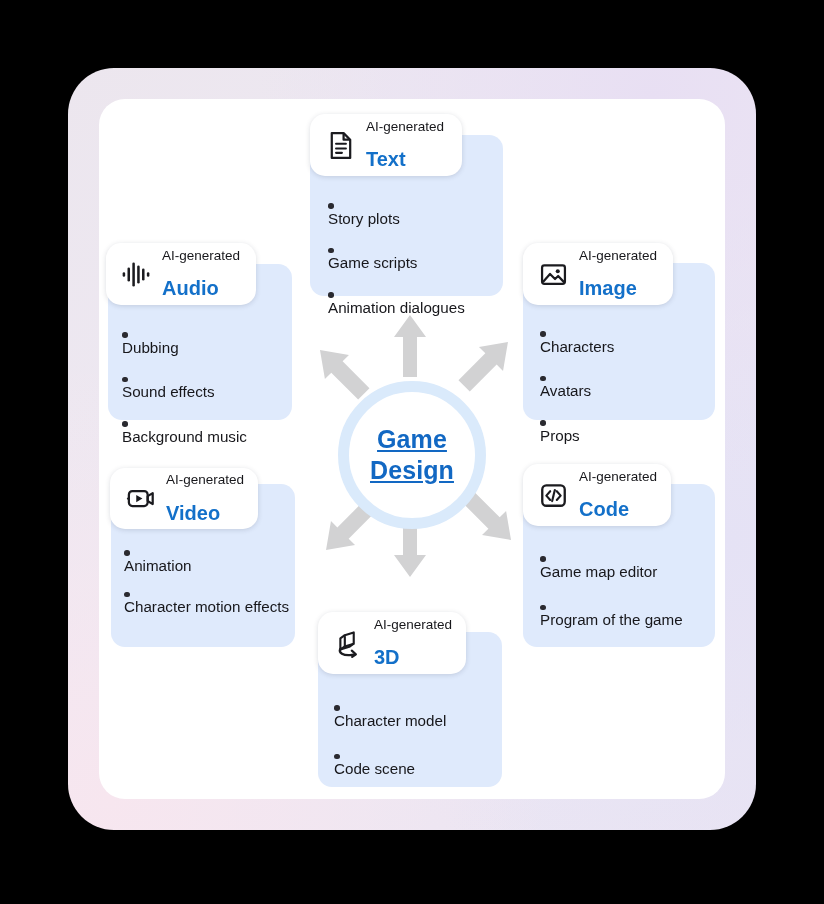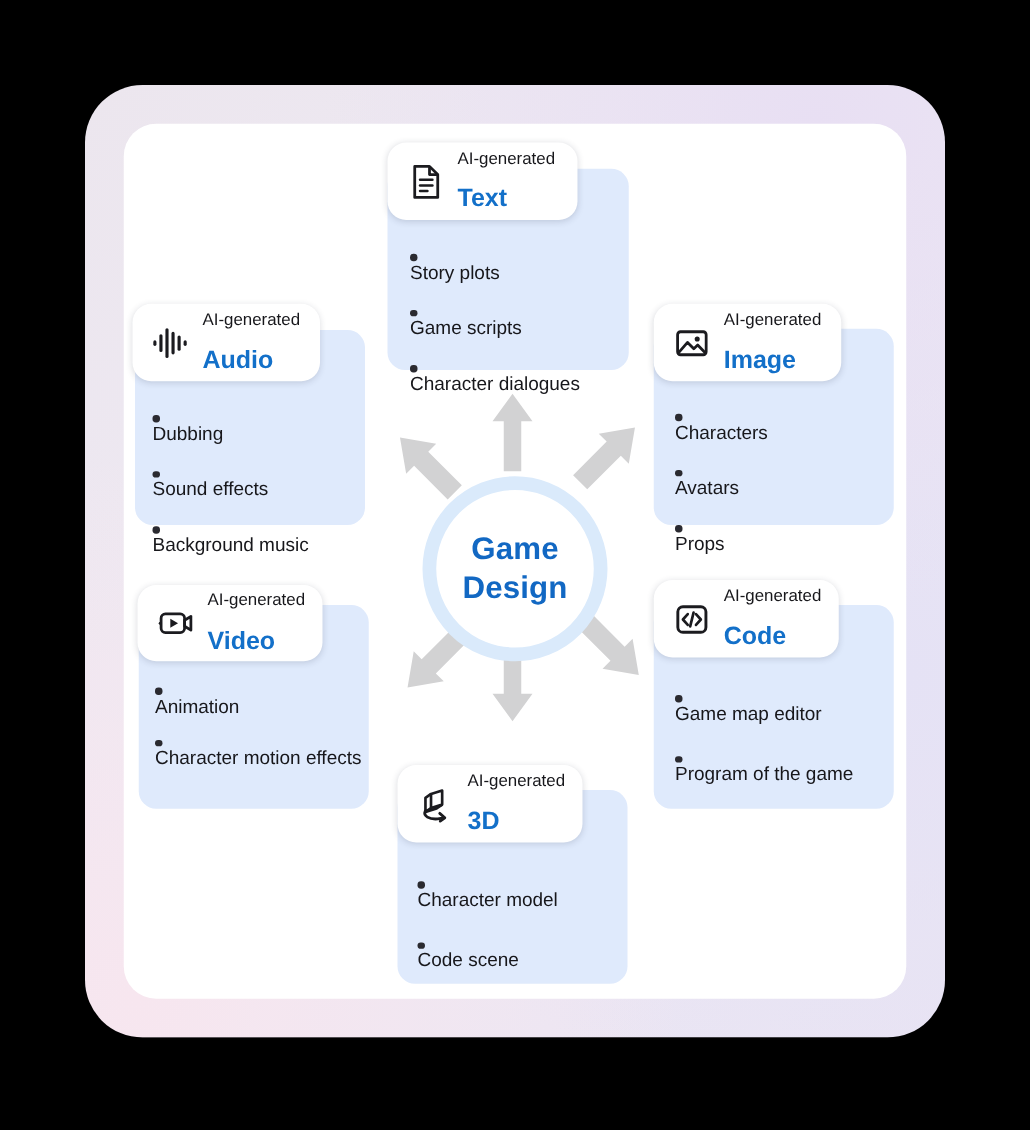--- a/index.html
+++ b/index.html
@@ -72,20 +72,21 @@
     align-items: center;
     justify-content: center;
   }
   #center-node .ctext {
     color: #1268c3;
     font-size: 25px;
     font-weight: bold;
     line-height: 1.25;
     text-align: center;
     letter-spacing: 0.1px;
+    text-decoration: underline;
   }
 
   
   .group { position: absolute; }
 
   .bluebox {
     position: absolute;
     background: #dfeafc;
     border-radius: 14px;
   }
@@ -247,21 +248,21 @@
       <div class="bullet">
           <span class="dot"></span>
           <span>Story plots</span>
         </div>
       <div class="bullet">
           <span class="dot"></span>
           <span>Game scripts</span>
         </div>
       <div class="bullet">
           <span class="dot"></span>
-          <span>Character dialogues</span>
+          <span>Animation dialogues</span>
         </div>
     </div>
   </div>
 
   <div class="group" id="grp-audio">
     <div class="bluebox"></div>
     <div class="chip">
       <span class="chip-icon">
         <svg viewBox="0 0 34 32" width="33" height="31">
           <g stroke="#1b1b1f" stroke-width="2.6" stroke-linecap="round">

